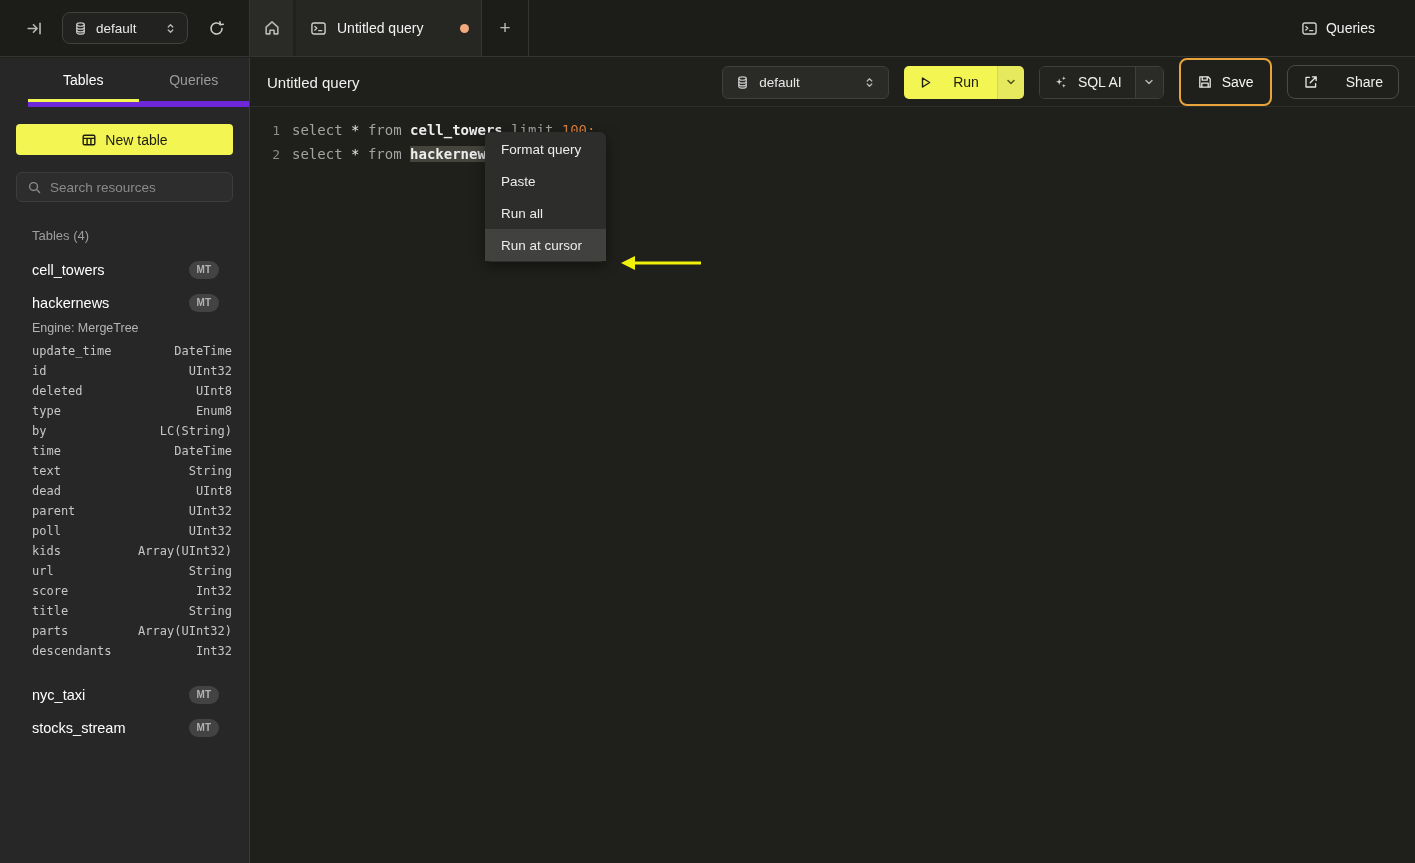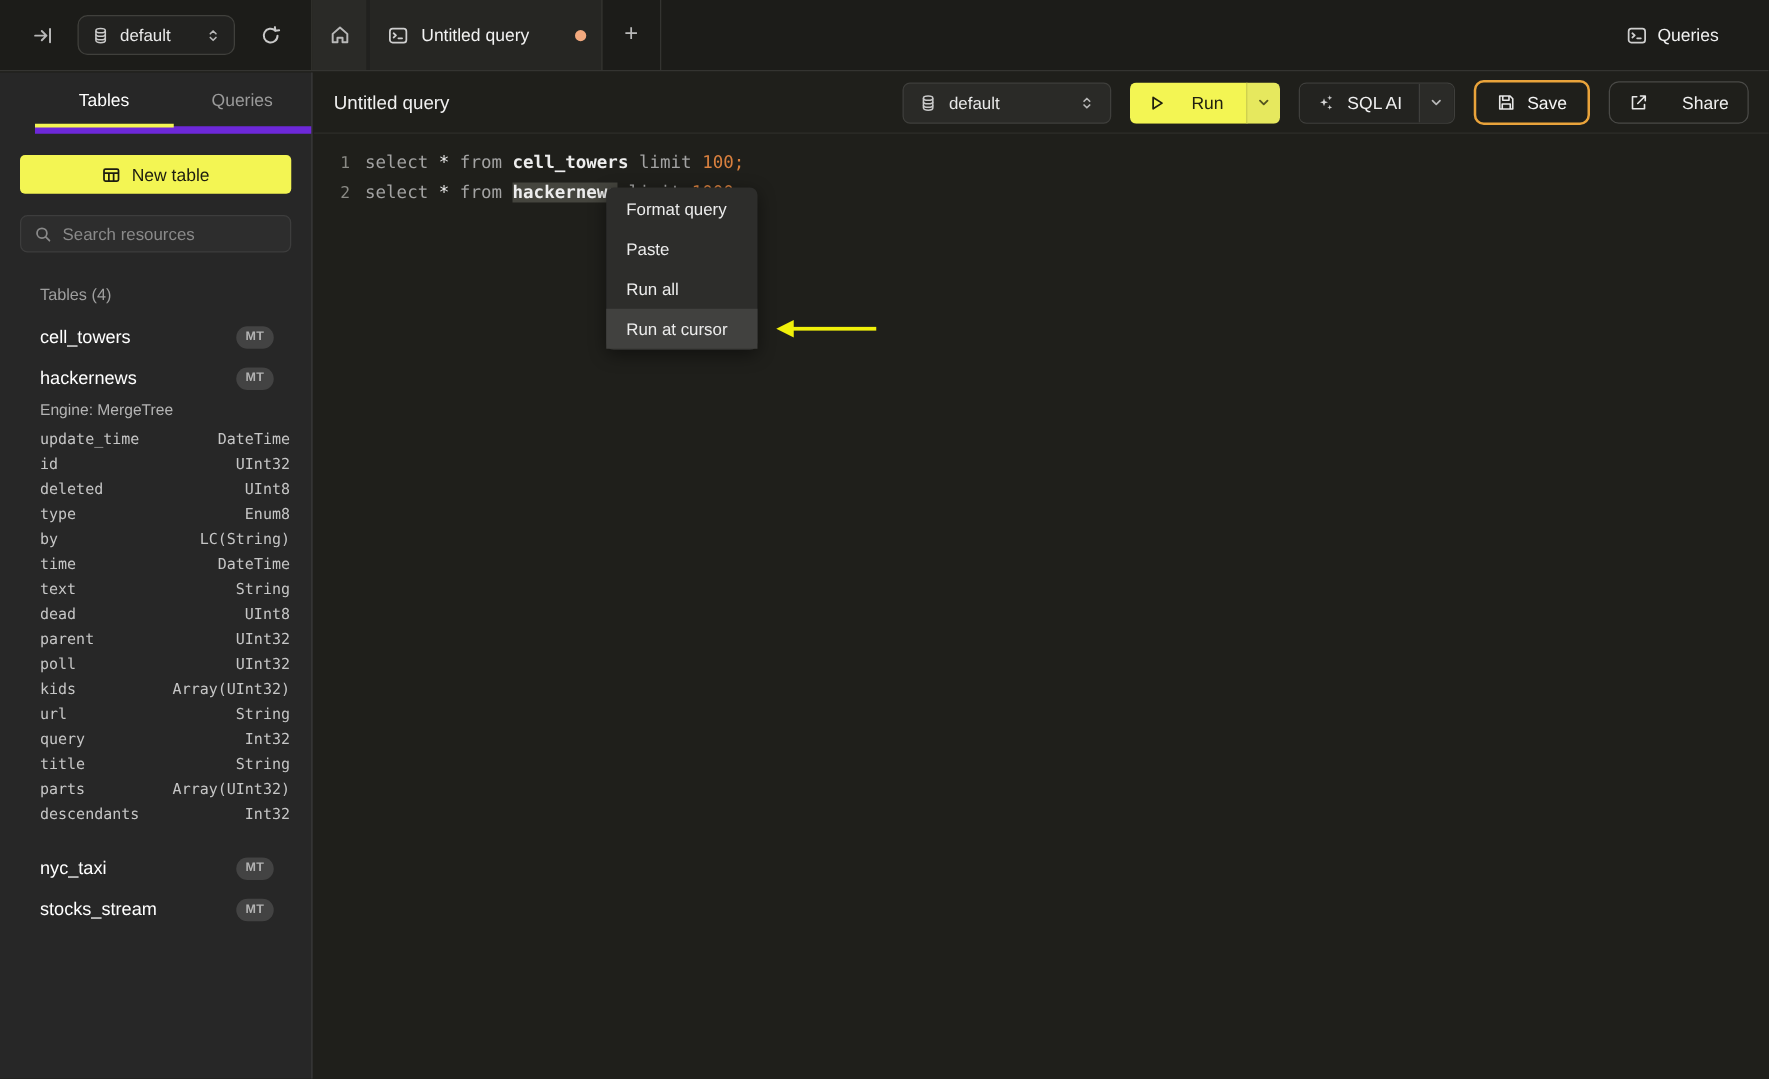--- a/index.html
+++ b/index.html
@@ -46,36 +46,36 @@
   .page-title { font-size:15px; color:#f0f0f0; }
   .hdr-controls { margin-left:auto; display:flex; align-items:center; gap:15px; }
   .hdr-select { height:33px; width:167px; background:#2a2a27; border:1px solid #3f3f3c; border-radius:6px; display:flex; align-items:center; gap:9px; padding:0 12px; font-size:13.5px; color:#e8e8e8; cursor:pointer; }
   .hdr-select .val { flex:1; }
   .run-btn { height:33px; display:flex; border-radius:5px; overflow:hidden; cursor:pointer; }
   .run-main { background:#f3f553; display:flex; align-items:center; gap:20px; padding:0 18px 0 14px; color:#20200f; font-size:14px; font-weight:500; }
   .run-caret { width:27px; background:#e6e85e; display:flex; align-items:center; justify-content:center; border-left:1px solid #d4d64f; }
   .split-btn { height:33px; display:flex; border:1px solid #3f3f3c; border-radius:6px; overflow:hidden; cursor:pointer; }
   .split-main { display:flex; align-items:center; gap:9px; padding:0 13px; font-size:14px; color:#f0f0f0; background:#232320; }
   .split-caret { width:28px; display:flex; align-items:center; justify-content:center; background:#2b2b28; border-left:1px solid #3f3f3c; }
-  .save-btn { height:36px; display:flex; align-items:center; gap:9px; padding:0 16px; border:2px solid #e9a33b; border-radius:8px; font-size:14px; color:#f5f5f5; cursor:pointer; background:#1f1f1b; }
+  .save-btn { height:48px; display:flex; align-items:center; gap:9px; padding:0 16px; border:2px solid #e9a33b; border-radius:8px; font-size:14px; color:#f5f5f5; cursor:pointer; background:#1f1f1b; }
   .share-btn { height:34px; display:flex; align-items:center; gap:27px; padding:0 15px; border:1px solid #4a4a47; border-radius:8px; font-size:14px; color:#f0f0f0; cursor:pointer; background:#1f1f1b; }
 
   
   .editor { padding:11px 0 0 17px; font-family:"DejaVu Sans Mono", monospace; font-size:14px; }
   .code-line { display:flex; height:24px; align-items:center; }
   .gutter { width:12px; text-align:right; color:#8b8b86; margin-right:12px; font-size:13px; }
   .code { white-space:pre; }
   .kw { color:#a3a3a3; }
   .num { color:#d9803f; }
   .ident { color:#ededed; font-weight:bold; }
   .plain { color:#ededed; }
   .sel { background:#45453e; }
 
   
-  .ctx-menu { position:absolute; left:485px; top:150px; width:121px; background:#2d2d2b; border-radius:6px; box-shadow:0 4px 14px rgba(0,0,0,.45); padding:1px 0; z-index:10; }
+  .ctx-menu { position:absolute; left:485px; top:132px; width:121px; background:#2d2d2b; border-radius:6px; box-shadow:0 4px 14px rgba(0,0,0,.45); padding:1px 0; z-index:10; }
   .ctx-item { height:32px; display:flex; align-items:center; padding-left:16px; font-size:13.5px; color:#ececec; cursor:pointer; white-space:nowrap; }
   .ctx-item.highlighted { background:#41413f; }
 
   
   .anno-arrow { position:absolute; left:620px; top:254px; z-index:11; }
 </style>
 </head>
 <body>
 
 <div class="topbar">
@@ -205,21 +205,21 @@
       </div>
     <div class="col-row">
         <span>kids</span>
         <span>Array(UInt32)</span>
       </div>
     <div class="col-row">
         <span>url</span>
         <span>String</span>
       </div>
     <div class="col-row">
-        <span>query</span>
+        <span>score</span>
         <span>Int32</span>
       </div>
     <div class="col-row">
         <span>title</span>
         <span>String</span>
       </div>
     <div class="col-row">
         <span>parts</span>
         <span>Array(UInt32)</span>
       </div>

